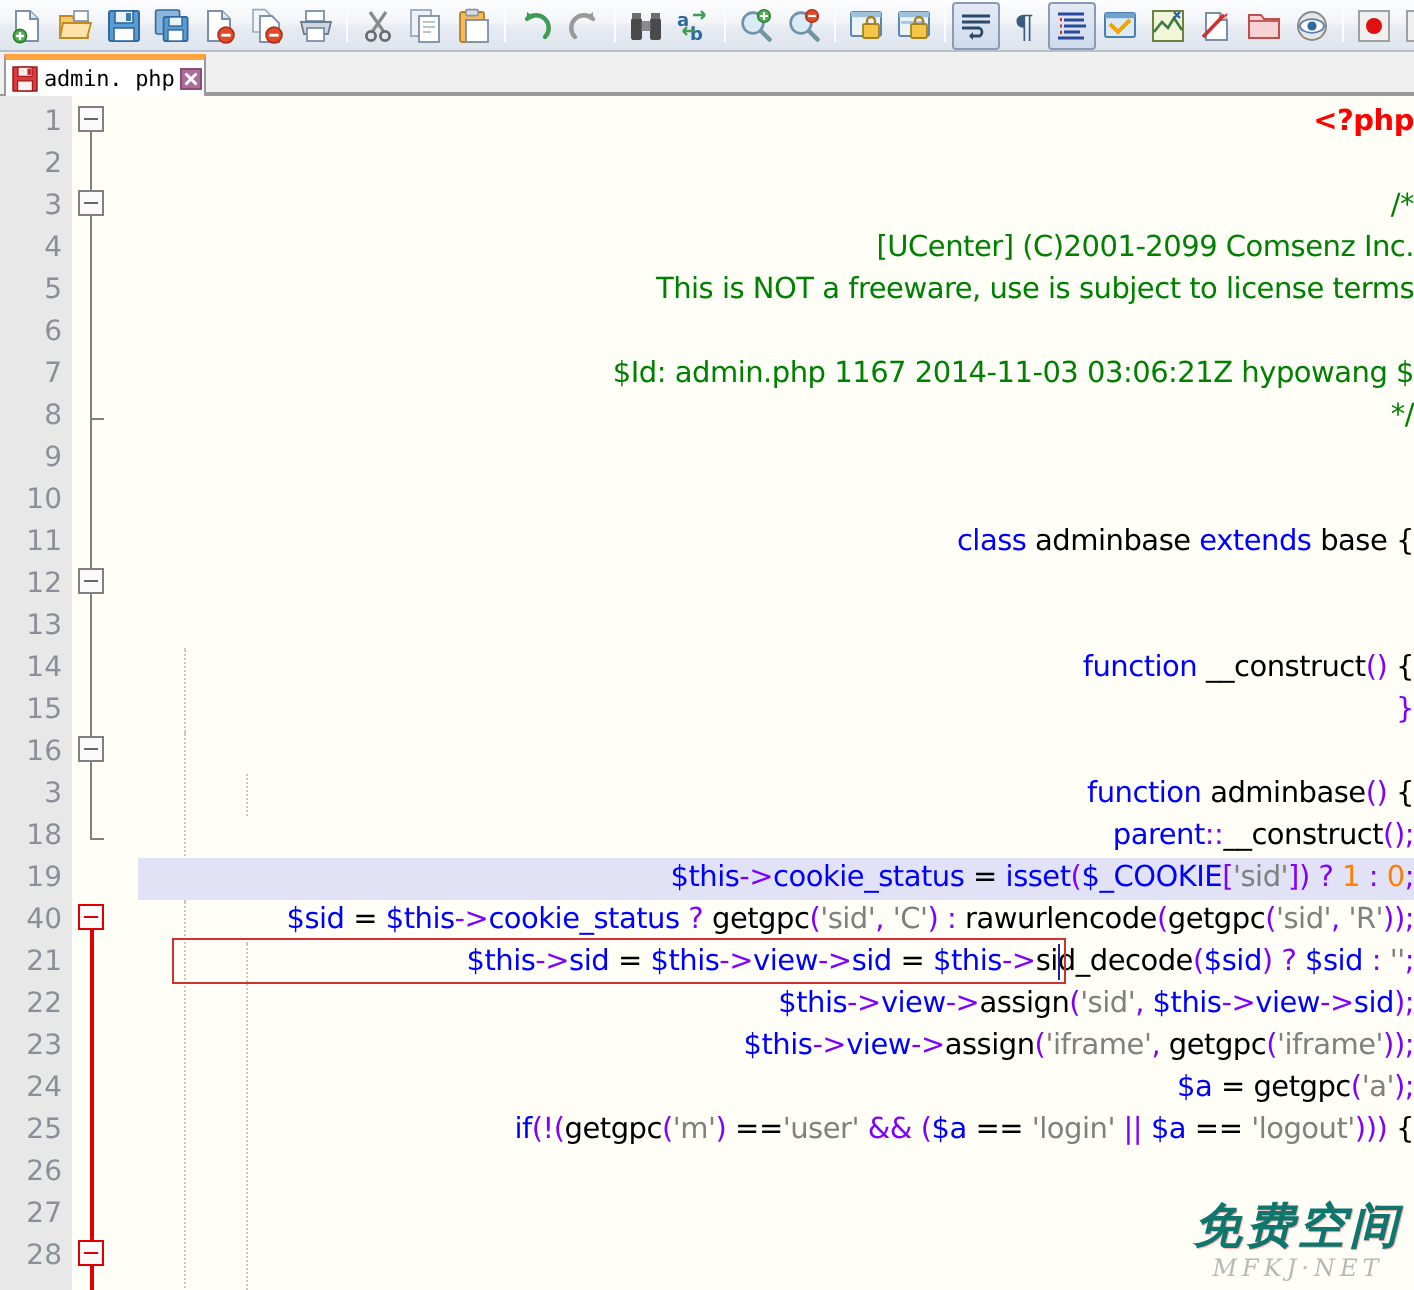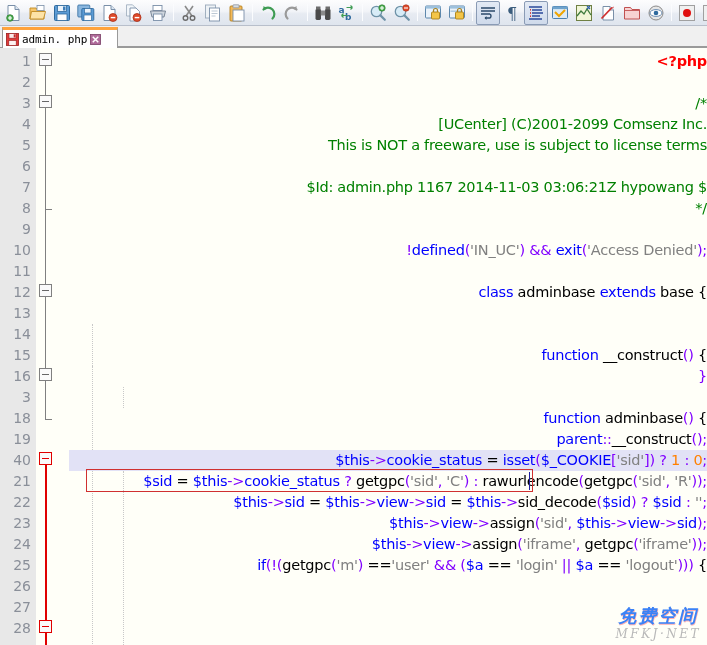--- a/index.html
+++ b/index.html
@@ -60,21 +60,21 @@
     display: flex;
     align-items: flex-end;
     padding-left: 2px;
     position: relative;
   }
   .tab {
     height: 21px;
     display: flex;
     align-items: center;
     gap: 3px;
-    padding: 0 16px 0 3px;
+    padding: 0 1px 0 3px;
     background: #ffffff;
     border: 1px solid #9a9a9a;
     border-bottom: none;
     border-top: 3px solid #ffa33c;
     position: relative;
     top: 1px;
     font-family: "DejaVu Sans Mono", monospace;
     font-size: 11px;
     color: #000;
     letter-spacing: -0.1px;
@@ -206,22 +206,22 @@
   .watermark {
     position: absolute;
     right: 6px;
     bottom: 4px;
     text-align: center;
     pointer-events: none;
     user-select: none;
   }
   .wm-cn {
     font-family: "DejaVu Serif", serif;
-    font-size: 18px;
-    color: #3b82f6;
+    font-size: 24px;
+    color: #0f766e;
     font-style: italic;
     font-weight: bold;
     letter-spacing: 2px;
     line-height: 1;
     text-shadow: 0.5px 0.5px 0 #ffb0b0;
   }
   .wm-en {
     font-family: "DejaVu Serif", serif;
     font-size: 12px;
     color: #b8b8b8;
@@ -578,21 +578,20 @@
       <div class="cline"><span class="t-cmt">     This is NOT a freeware, use is subject to license terms</span></div>
 
       <div class="cline"> </div>
 
       <div class="cline"><span class="t-cmt">     $Id: admin.php 1167 2014-11-03 03:06:21Z hypowang $</span></div>
 
       <div class="cline"><span class="t-cmt">*/</span></div>
 
       <div class="cline"> </div>
 
-      <div class="cline"><span class="t-op">!</span><span class="t-kw">defined</span><span class="t-op">(</span><span class="t-str">'IN_UC'</span><span class="t-op">)</span> <span class="t-op">&amp;&amp;</span> <span class="t-kw">exit</span><span class="t-op">(</span><span class="t-str">'Access Denied'</span><span class="t-op">);</span></div>
 
       <div class="cline"> </div>
 
       <div class="cline"><span class="t-kw">class</span> <span class="t-plain">adminbase</span> <span class="t-kw">extends</span> <span class="t-plain">base</span> <span class="t-plain">{</span></div>
 
       <div class="cline"> </div>
 
 
       <div class="cline"> </div>
 
@@ -610,20 +609,21 @@
       <div class="cline hl-sel">       <span class="t-kw">$this</span><span class="t-op">-&gt;</span><span class="t-kw">cookie_status</span> <span class="t-plain">=</span> <span class="t-kw">isset</span><span class="t-op">(</span><span class="t-kw">$_COOKIE</span><span class="t-op">[</span><span class="t-str">'sid'</span><span class="t-op">])</span> <span class="t-op">?</span> <span class="t-num">1</span> <span class="t-op">:</span> <span class="t-num">0</span><span class="t-op">;</span></div>
 
       <div class="cline">       <span class="t-kw">$sid</span> <span class="t-plain">=</span> <span class="t-kw">$this</span><span class="t-op">-&gt;</span><span class="t-kw">cookie_status</span> <span class="t-op">?</span> <span class="t-plain">getgpc</span><span class="t-op">(</span><span class="t-str">'sid'</span><span class="t-op">,</span> <span class="t-str">'C'</span><span class="t-op">)</span> <span class="t-op">:</span> <span class="t-plain">rawurlencode</span><span class="t-op">(</span><span class="t-plain">getgpc</span><span class="t-op">(</span><span class="t-str">'sid'</span><span class="t-op">,</span> <span class="t-str">'R'</span><span class="t-op">));</span></div>
 
       <div class="cline">       <span class="t-kw">$this</span><span class="t-op">-&gt;</span><span class="t-kw">sid</span> <span class="t-plain">=</span> <span class="t-kw">$this</span><span class="t-op">-&gt;</span><span class="t-kw">view</span><span class="t-op">-&gt;</span><span class="t-kw">sid</span> <span class="t-plain">=</span> <span class="t-kw">$this</span><span class="t-op">-&gt;</span><span class="t-plain">sid_decode</span><span class="t-op">(</span><span class="t-kw">$sid</span><span class="t-op">)</span> <span class="t-op">?</span> <span class="t-kw">$sid</span> <span class="t-op">:</span> <span class="t-str">''</span><span class="t-op">;</span></div>
 
       <div class="cline">       <span class="t-kw">$this</span><span class="t-op">-&gt;</span><span class="t-kw">view</span><span class="t-op">-&gt;</span><span class="t-plain">assign</span><span class="t-op">(</span><span class="t-str">'sid'</span><span class="t-op">,</span> <span class="t-kw">$this</span><span class="t-op">-&gt;</span><span class="t-kw">view</span><span class="t-op">-&gt;</span><span class="t-kw">sid</span><span class="t-op">);</span></div>
 
       <div class="cline">       <span class="t-kw">$this</span><span class="t-op">-&gt;</span><span class="t-kw">view</span><span class="t-op">-&gt;</span><span class="t-plain">assign</span><span class="t-op">(</span><span class="t-str">'iframe'</span><span class="t-op">,</span> <span class="t-plain">getgpc</span><span class="t-op">(</span><span class="t-str">'iframe'</span><span class="t-op">));</span></div>
 
+      <div class="cline">       <span class="t-kw">$a</span> <span class="t-plain">=</span> <span class="t-plain">getgpc</span><span class="t-op">(</span><span class="t-str">'a'</span><span class="t-op">);</span></div>
 
       <div class="cline">       <span class="t-kw">if</span><span class="t-op">(</span><span class="t-op">!</span><span class="t-op">(</span><span class="t-plain">getgpc</span><span class="t-op">(</span><span class="t-str">'m'</span><span class="t-op">)</span> <span class="t-plain">==</span><span class="t-str">'user'</span> <span class="t-op">&amp;&amp;</span> <span class="t-op">(</span><span class="t-kw">$a</span> <span class="t-plain">==</span> <span class="t-str">'login'</span> <span class="t-op">||</span> <span class="t-kw">$a</span> <span class="t-plain">==</span> <span class="t-str">'logout'</span><span class="t-op">)))</span> <span class="t-plain">{</span></div>
 
       <div class="selbox" style="left:30px; top:421px; width:447px; height:23px;"></div>
 
       <div class="caret" style="left:473px; top:424px; height:18px;"></div>
     </div>
 
     <div class="watermark">
       <div class="wm-cn">免费空间</div>

